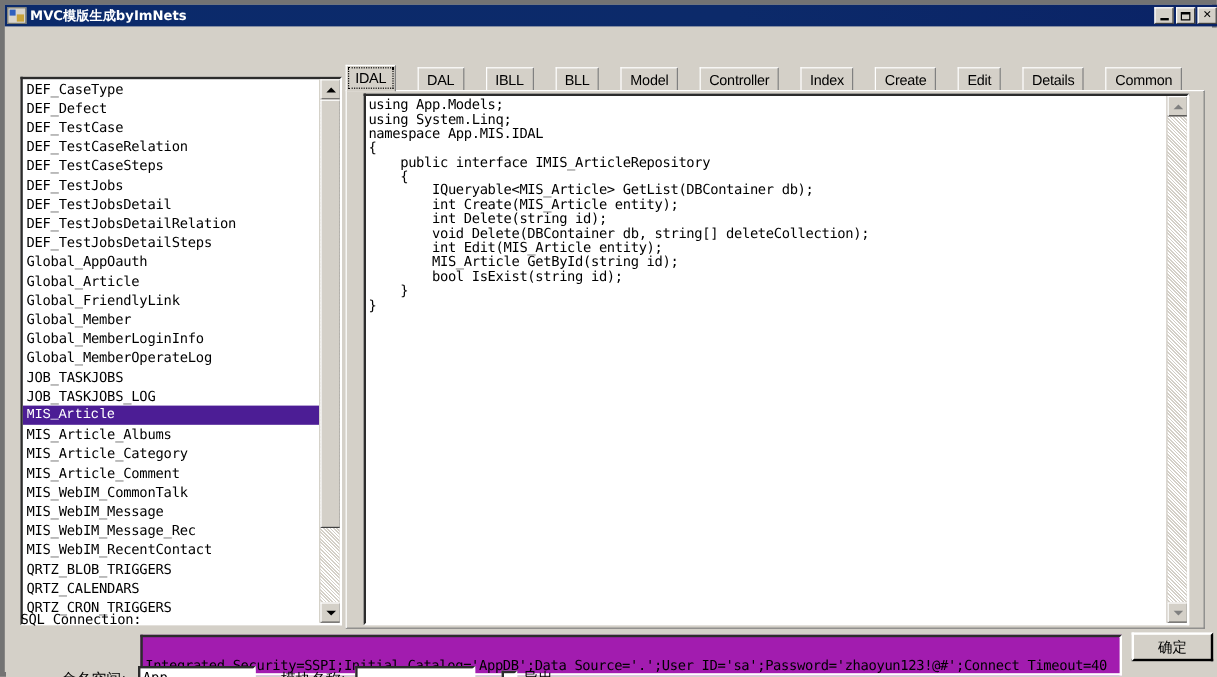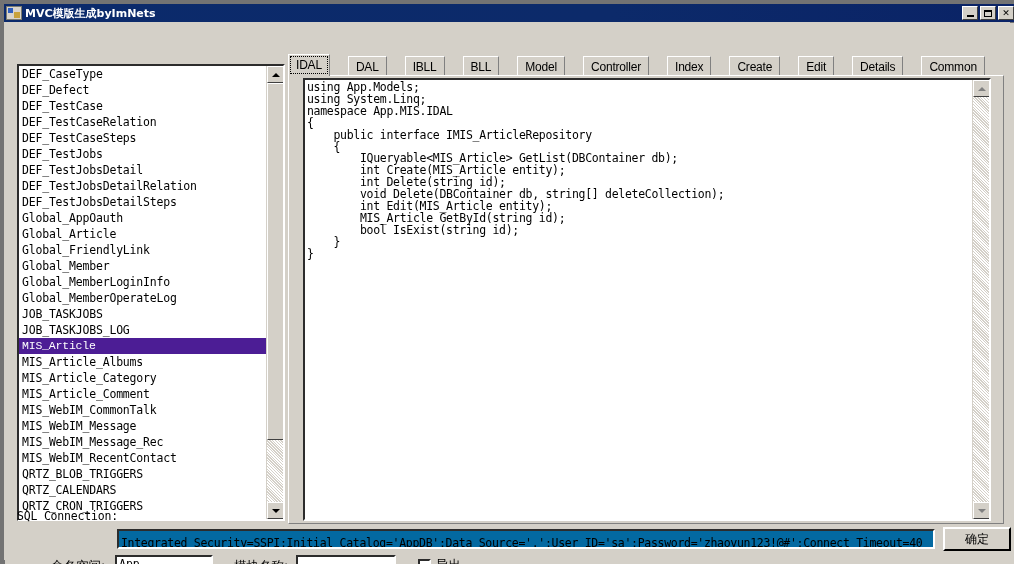--- a/index.html
+++ b/index.html
@@ -278,31 +278,31 @@
     left: 12px; top: 486px;
     font-family: "DejaVu Sans Mono", monospace;
     font-size: 11.5px;
     color: #000;
     letter-spacing: -0.2px;
   }
   .sql-input {
     position: absolute;
     left: 112px; top: 506px;
     width: 818px; height: 20px;
-    background: #0369a1;
+    background: #a21caf;
     border: 2px inset #d4d0c8;
     border-top-color: #808080;
     border-left-color: #808080;
     border-right-color: #ffffff;
     border-bottom-color: #ffffff;
     box-sizing: border-box;
     font-family: "DejaVu Sans Mono", monospace;
     font-size: 11.5px;
     line-height: 16px;
-    padding: 4px 2px;
+    padding: 15px 2px;
     color: #000;
     white-space: nowrap;
     overflow: hidden;
     letter-spacing: -0.3px;
   }
   .ok-button {
     position: absolute;
     left: 938px; top: 504px;
     width: 68px; height: 24px;
     background: #d4d0c8;

